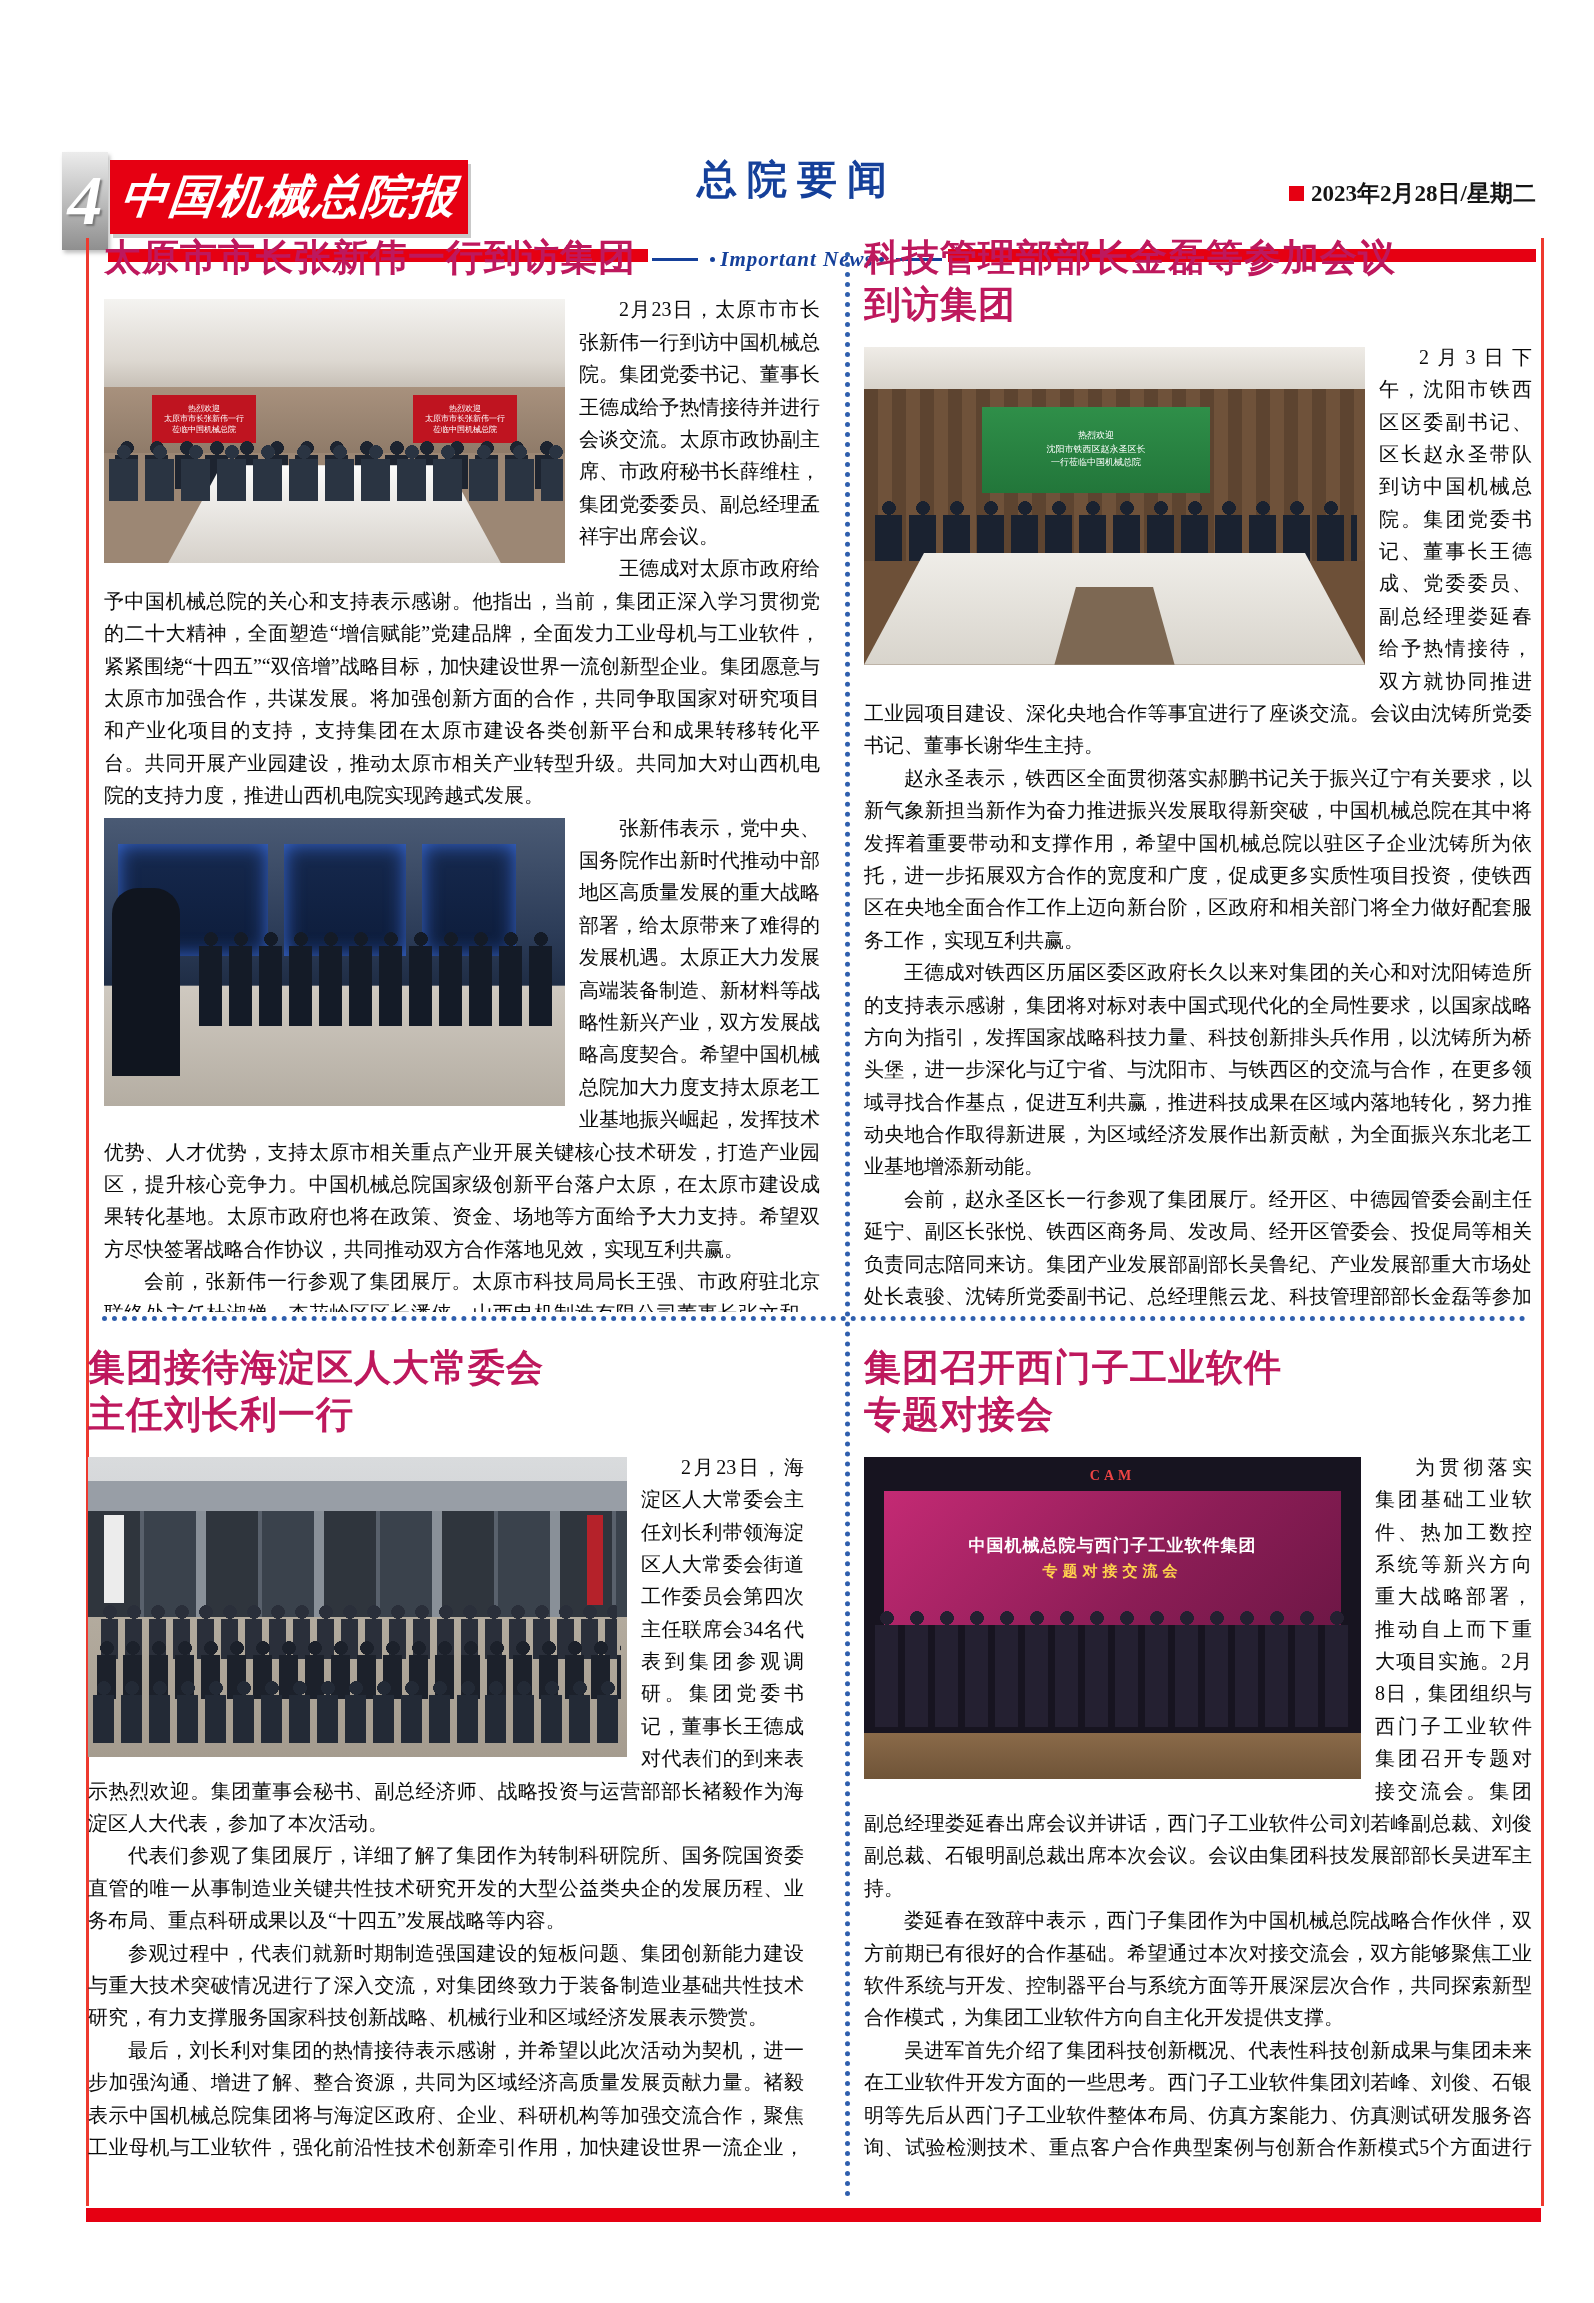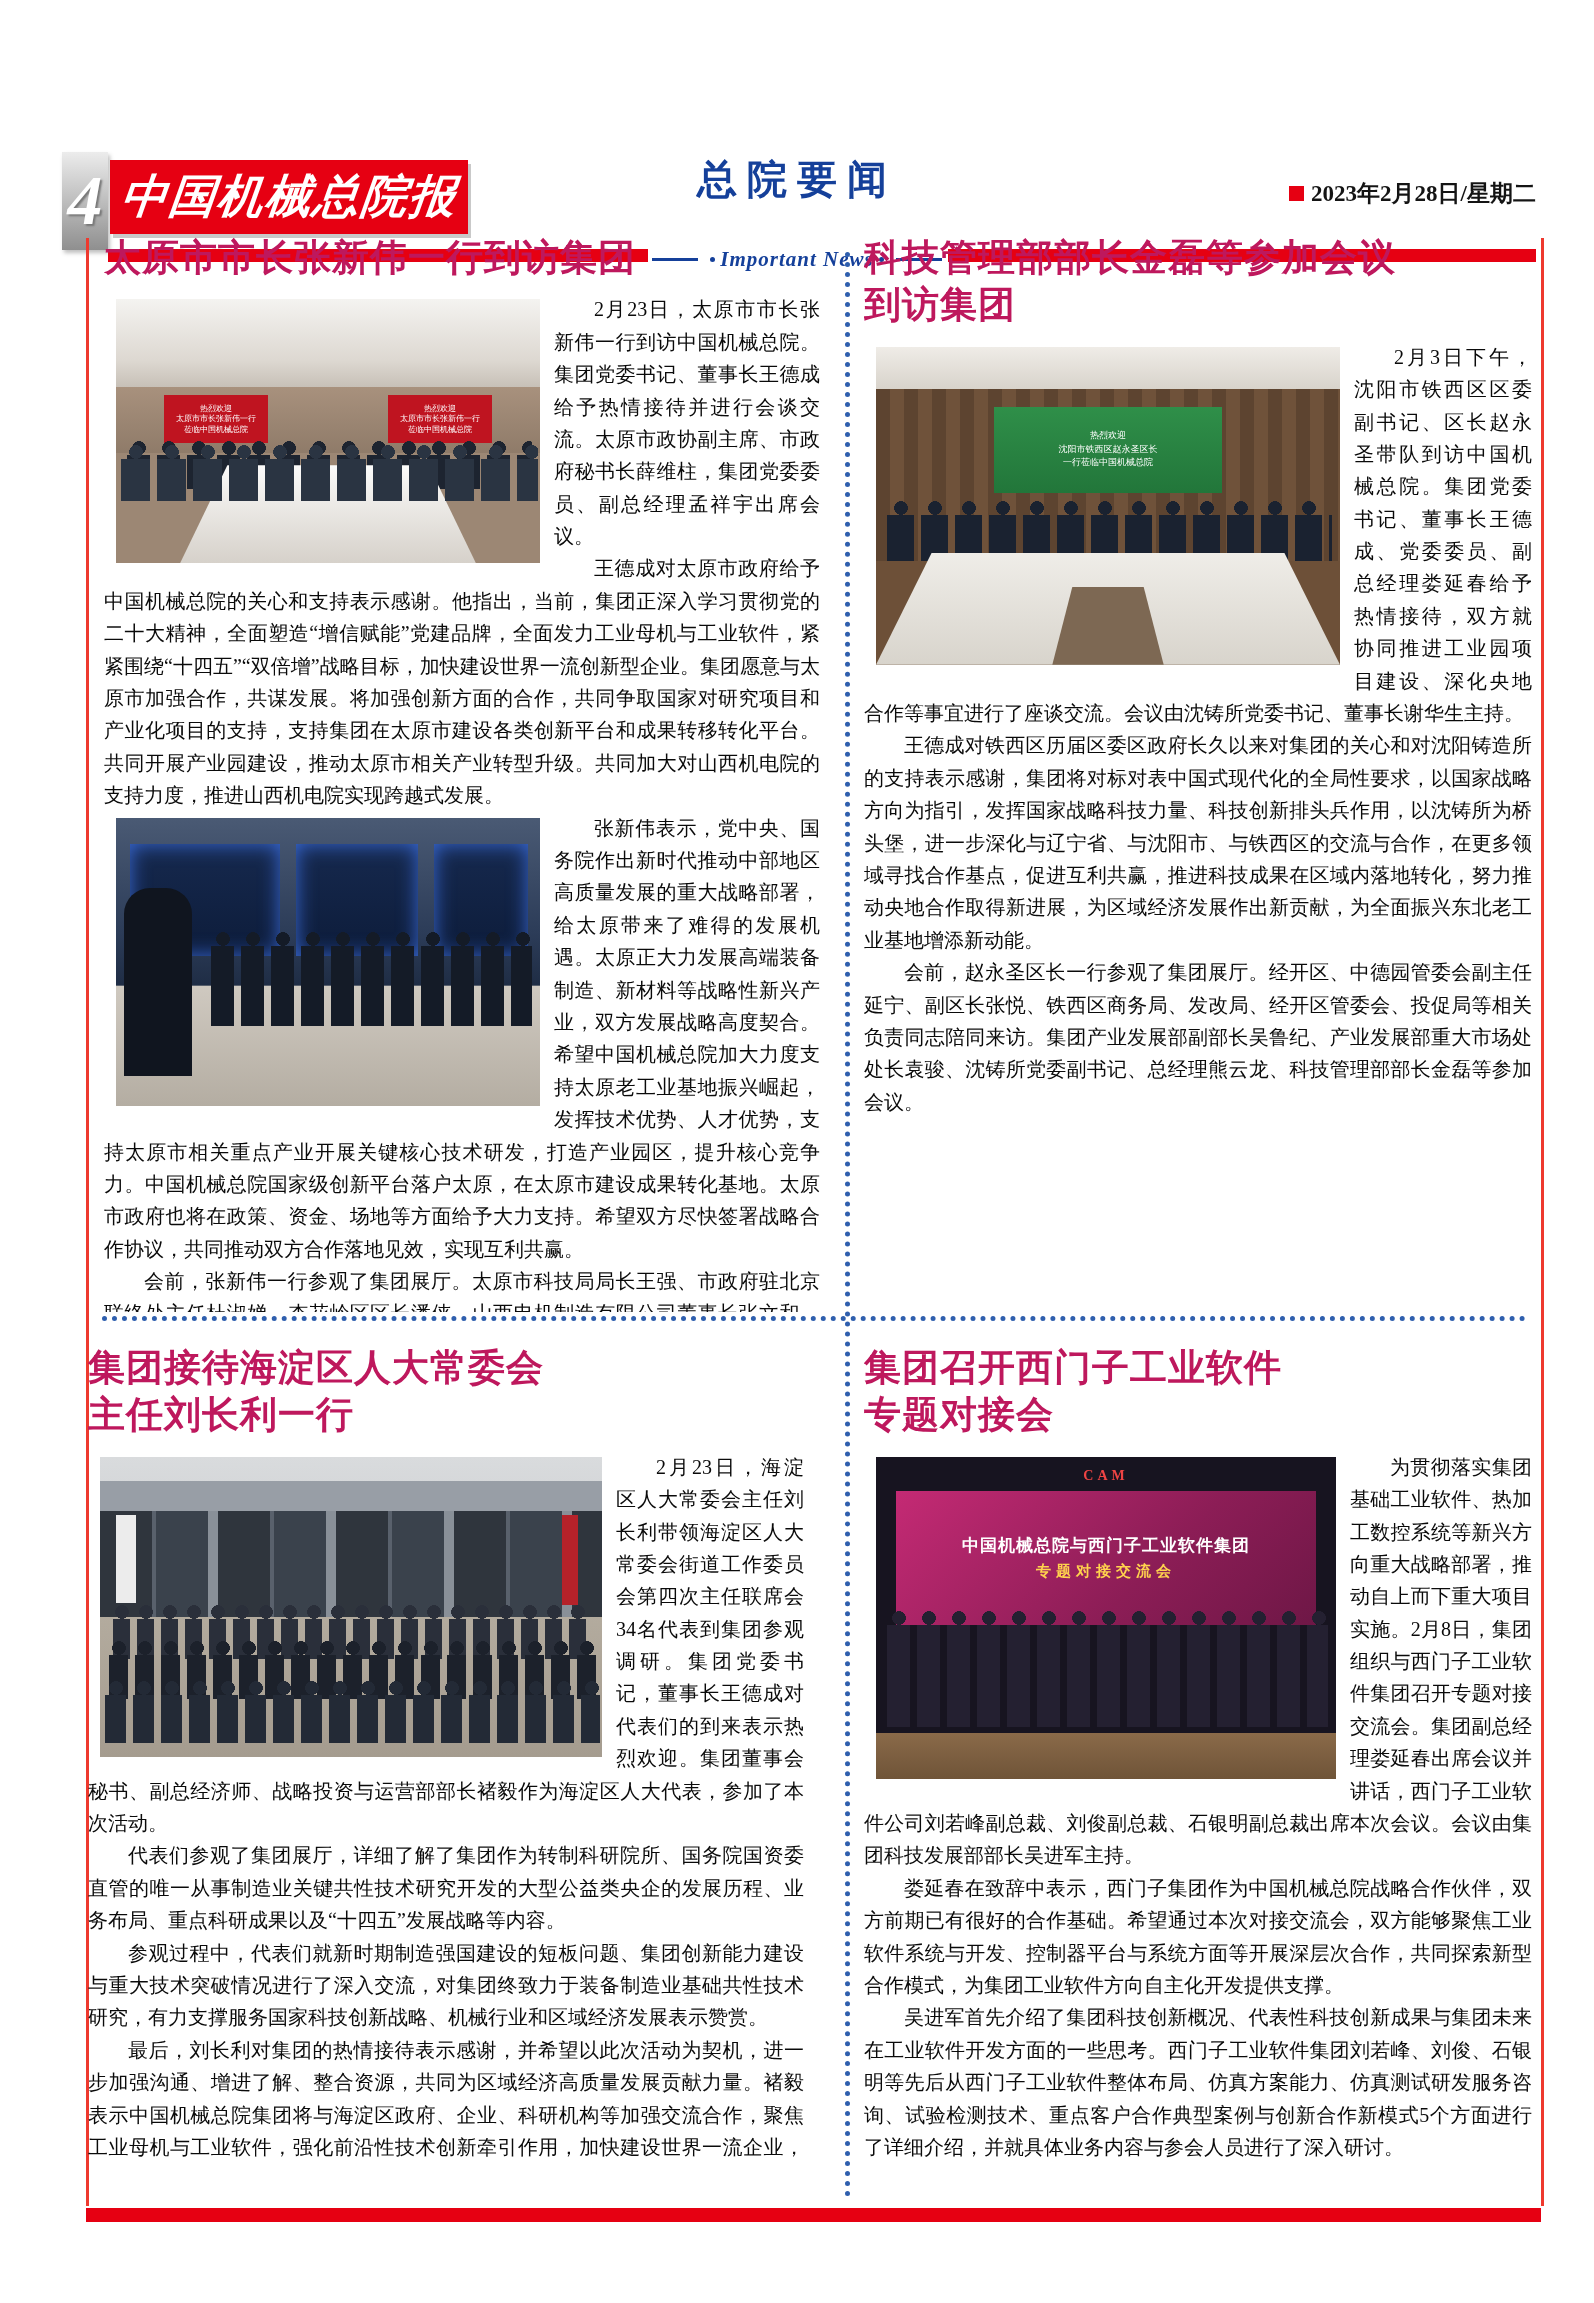--- a/index.html
+++ b/index.html
@@ -40,21 +40,21 @@
   .article{position:absolute;overflow:hidden;}
   #a1{left:104px;top:234px;width:716px;height:1078px;}
   #a2{left:864px;top:234px;width:668px;height:1080px;}
   #a3{left:88px;top:1344px;width:716px;height:818px;font-family:Liberation Serif, serif;}
   #a4{left:864px;top:1344px;width:668px;height:818px;}
   .ttl{margin:0 0 12px;text-align:left;font-size:37px;font-weight:bold;color:#be185d;line-height:1.28;letter-spacing:1px;}
   .body{font-size:20px;line-height:1.62;text-align:justify;}
   .body p{margin:0;text-indent:2em;}
 
   
-  .photo{position:relative;float:left;overflow:hidden;margin:6px 14px 8px 12px;background:#888;}
+  .photo{position:relative;float:left;overflow:hidden;margin:6px 14px 8px 0;background:#888;padding-left:37px;}
   .crowd{position:absolute;background-repeat:repeat-x;
     background-image:
       radial-gradient(circle 7px at calc(var(--w) / 2) 9px, var(--c) 97%, transparent),
       linear-gradient(90deg, transparent 0 3px, var(--c) 3px calc(var(--w) - 4px), transparent calc(var(--w) - 4px));
     background-size:var(--w) 22px, var(--w) calc(100% - 16px);
     background-position:0 0, 0 100%;}
 
   
   .p1{width:424px;height:264px;background:#9c8774;}
   .p1-ceiling{position:absolute;top:0;left:0;right:0;height:88px;
@@ -188,20 +188,21 @@
         <div class="p3-screen">
           <div>热烈欢迎</div>
           <div>沈阳市铁西区赵永圣区长</div>
           <div>一行莅临中国机械总院</div>
         </div>
         <div class="crowd p3-people"></div>
         <div class="p3-tables"></div>
         <div class="p3-gap"></div>
       </div>
       <p>2月3日下午，沈阳市铁西区区委副书记、区长赵永圣带队到访中国机械总院。集团党委书记、董事长王德成、党委委员、副总经理娄延春给予热情接待，双方就协同推进工业园项目建设、深化央地合作等事宜进行了座谈交流。会议由沈铸所党委书记、董事长谢华生主持。</p>
+      <p>赵永圣表示，铁西区全面贯彻落实郝鹏书记关于振兴辽宁有关要求，以新气象新担当新作为奋力推进振兴发展取得新突破，中国机械总院在其中将发挥着重要带动和支撑作用，希望中国机械总院以驻区子企业沈铸所为依托，进一步拓展双方合作的宽度和广度，促成更多实质性项目投资，使铁西区在央地全面合作工作上迈向新台阶，区政府和相关部门将全力做好配套服务工作，实现互利共赢。</p>
       <p>王德成对铁西区历届区委区政府长久以来对集团的关心和对沈阳铸造所的支持表示感谢，集团将对标对表中国式现代化的全局性要求，以国家战略方向为指引，发挥国家战略科技力量、科技创新排头兵作用，以沈铸所为桥头堡，进一步深化与辽宁省、与沈阳市、与铁西区的交流与合作，在更多领域寻找合作基点，促进互利共赢，推进科技成果在区域内落地转化，努力推动央地合作取得新进展，为区域经济发展作出新贡献，为全面振兴东北老工业基地增添新动能。</p>
       <p>会前，赵永圣区长一行参观了集团展厅。经开区、中德园管委会副主任延宁、副区长张悦、铁西区商务局、发改局、经开区管委会、投促局等相关负责同志陪同来访。集团产业发展部副部长吴鲁纪、产业发展部重大市场处处长袁骏、沈铸所党委副书记、总经理熊云龙、科技管理部部长金磊等参加会议。</p>
 
     </div>
   </div>
 
   <div id="a3" class="article">
     <h2 class="ttl"><span>集团接待海淀区人大常委会</span><br>
       <span>主任刘长利一行</span></h2>
     <div class="body">

